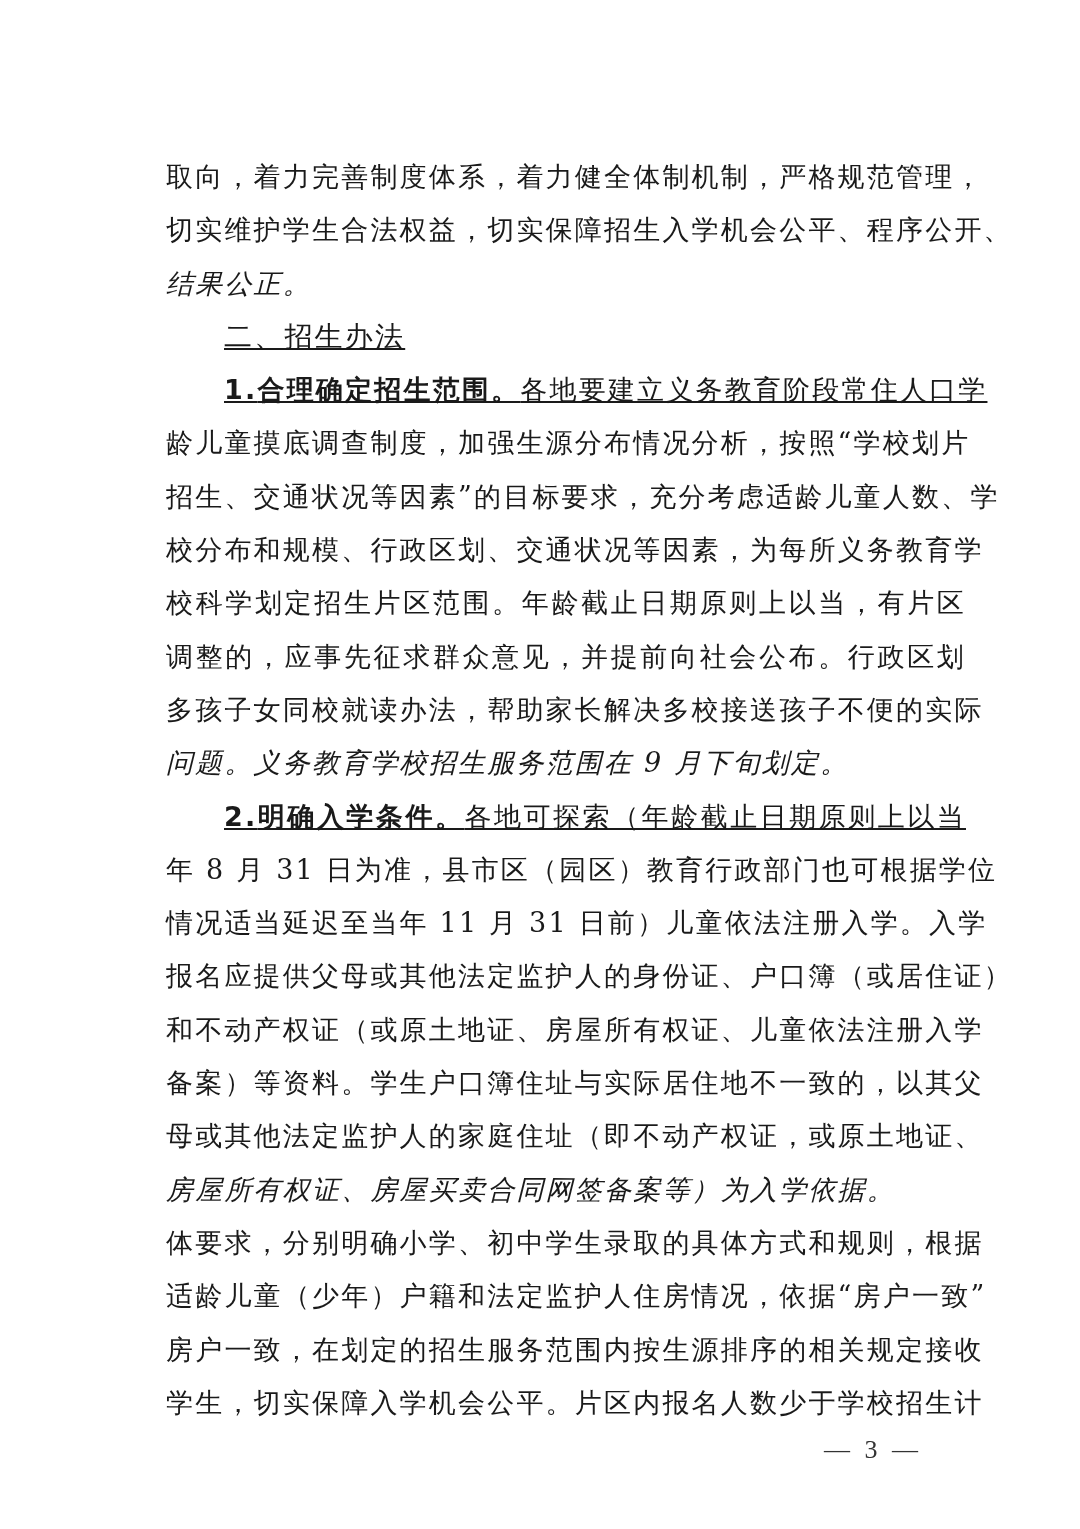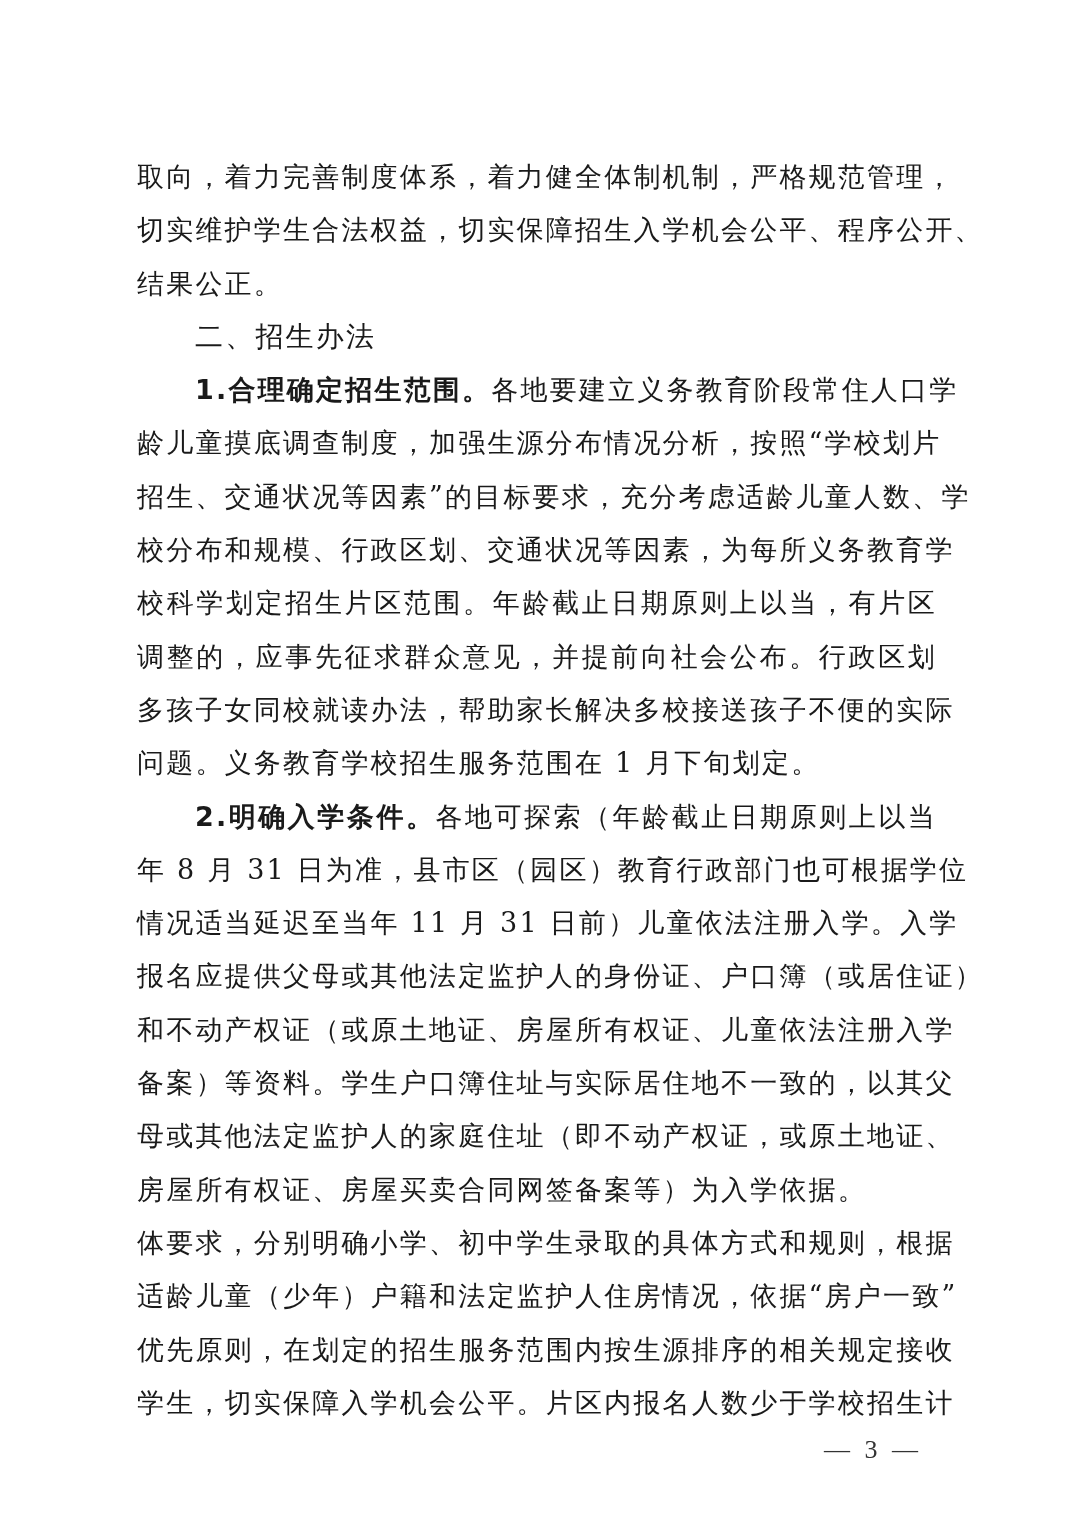--- a/index.html
+++ b/index.html
@@ -10,38 +10,40 @@
     body {
       width: 1080px;
       height: 1529px;
       position: relative;
       overflow: hidden;
       color: #1a1a1a;
       font-family: "DejaVu Serif", "Liberation Serif", serif;
     }
     .page {
       position: absolute;
-      left: 137px;
+      left: 166px;
       top: 150px;
       width: 800px;
     }
     .line {
       height: 53.3px;
       line-height: 53.3px;
       font-size: 27px;
       white-space: nowrap;
       letter-spacing: 2.2px;
       text-align: justify;
       text-align-last: justify;
     }
     .line.last {
       text-align-last: left;
+      font-style: italic;
     }
     .line.indent {
       padding-left: 58px;
+      text-decoration: underline;
     }
     .heading {
       font-family: "DejaVu Sans", "Liberation Sans", sans-serif;
       font-size: 28px;
       text-align-last: left;
     }
     .bold {
       font-weight: bold;
       font-family: "DejaVu Sans", "Liberation Sans", sans-serif;
     }
@@ -69,35 +71,35 @@
   <div class="line indent heading">二、招生办法</div>
 
   <div>
     <div class="line indent"><span class="bold">1.</span><span class="bold">合理确定招生范围。</span><span>各地要建立义务教育阶段常住人口学</span></div>
     <div class="line">龄儿童摸底调查制度，加强生源分布情况分析，按照“学校划片</div>
     <div class="line">招生、交通状况等因素”的目标要求，充分考虑适龄儿童人数、学</div>
     <div class="line">校分布和规模、行政区划、交通状况等因素，为每所义务教育学</div>
     <div class="line">校科学划定招生片区范围。年龄截止日期原则上以当，有片区</div>
     <div class="line">调整的，应事先征求群众意见，并提前向社会公布。行政区划</div>
     <div class="line">多孩子女同校就读办法，帮助家长解决多校接送孩子不便的实际</div>
-    <div class="line last">问题。义务教育学校招生服务范围在 1 月下旬划定。</div>
+    <div class="line last">问题。义务教育学校招生服务范围在 9 月下旬划定。</div>
   </div>
 
   <div>
     <div class="line indent"><span class="bold">2.</span><span class="bold">明确入学条件。</span><span>各地可探索（年龄截止日期原则上以当</span></div>
     <div class="line">年 8 月 31 日为准，县市区（园区）教育行政部门也可根据学位</div>
     <div class="line">情况适当延迟至当年 11 月 31 日前）儿童依法注册入学。入学</div>
     <div class="line">报名应提供父母或其他法定监护人的身份证、户口簿（或居住证）</div>
     <div class="line">和不动产权证（或原土地证、房屋所有权证、儿童依法注册入学</div>
     <div class="line">备案）等资料。学生户口簿住址与实际居住地不一致的，以其父</div>
     <div class="line">母或其他法定监护人的家庭住址（即不动产权证，或原土地证、</div>
     <div class="line last">房屋所有权证、房屋买卖合同网签备案等）为入学依据。</div>
   </div>
 
   <div>
     <div class="line">体要求，分别明确小学、初中学生录取的具体方式和规则，根据</div>
     <div class="line">适龄儿童（少年）户籍和法定监护人住房情况，依据“房户一致”</div>
-    <div class="line">优先原则，在划定的招生服务范围内按生源排序的相关规定接收</div>
+    <div class="line">房户一致，在划定的招生服务范围内按生源排序的相关规定接收</div>
     <div class="line">学生，切实保障入学机会公平。片区内报名人数少于学校招生计</div>
   </div>
 </div>
 
 <div class="page-number">— 3 —</div>
 
 </body></html>

